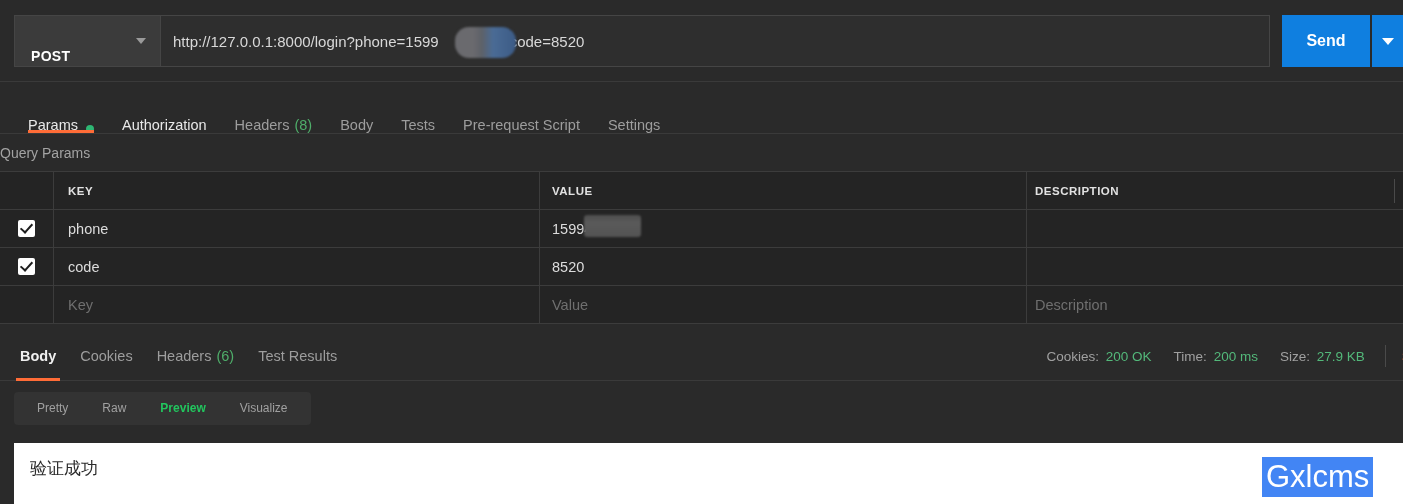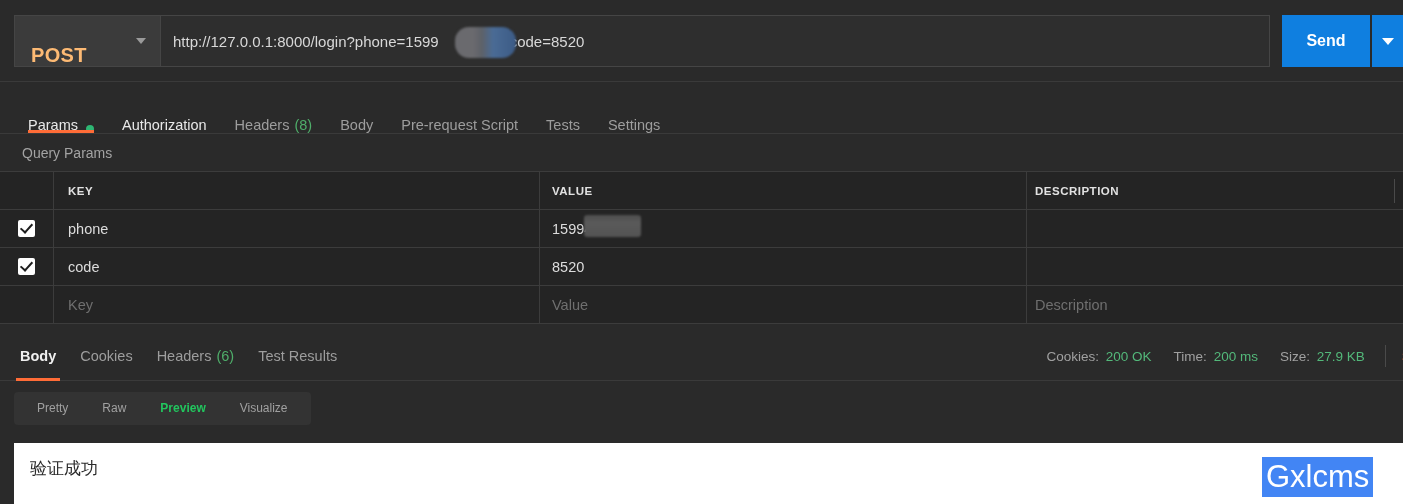--- a/index.html
+++ b/index.html
@@ -38,22 +38,22 @@
     width: 146px; height: 52px;
     background: #3b3b3b;
     border: 1px solid #454545;
     border-right: none;
     box-sizing: border-box;
     display: flex;
     align-items: center;
     cursor: pointer;
   }
   .method-label {
-    font-size: 20px;
-    color: #fdba74;
+    font-size: 14px;
+    color: #ffffff;
     font-weight: bold;
     margin-left: 16px;
     letter-spacing: 0.3px;
     margin-top: 29px;
   }
   .method-caret {
     position: absolute;
     right: 14px; top: 50%;
     transform: translateY(-50%);
     width: 0; height: 0;
@@ -169,21 +169,20 @@
   .qp-label-row {
     position: absolute;
     left: 0; top: 134px;
     width: 1403px; height: 37px;
     background: #2a2a2a;
     display: flex;
     align-items: center;
     box-sizing: border-box;
   }
   .qp-label {
-    margin-left: 22px;
     font-size: 14px;
     color: #a3a3a3;
   }
 
   .params-table {
     position: absolute;
     left: 0; top: 171px;
     width: 1403px;
     border-top: 1px solid #3c3c3c;
     box-sizing: border-box;
@@ -428,24 +427,24 @@
       <span>Authorization</span>
     </div>
     <div class="req-tab">
       <span>Headers</span>
       <span class="tab-count">(8)</span>
     </div>
     <div class="req-tab">
       <span>Body</span>
     </div>
     <div class="req-tab">
+      <span>Tests</span>
+    </div>
+    <div class="req-tab">
       <span>Pre-request Script</span>
-    </div>
-    <div class="req-tab">
-      <span>Tests</span>
     </div>
     <div class="req-tab">
       <span>Settings</span>
     </div>
   </div>
 
   <div class="qp-label-row">
     <span class="qp-label">Query Params</span>
   </div>
 

